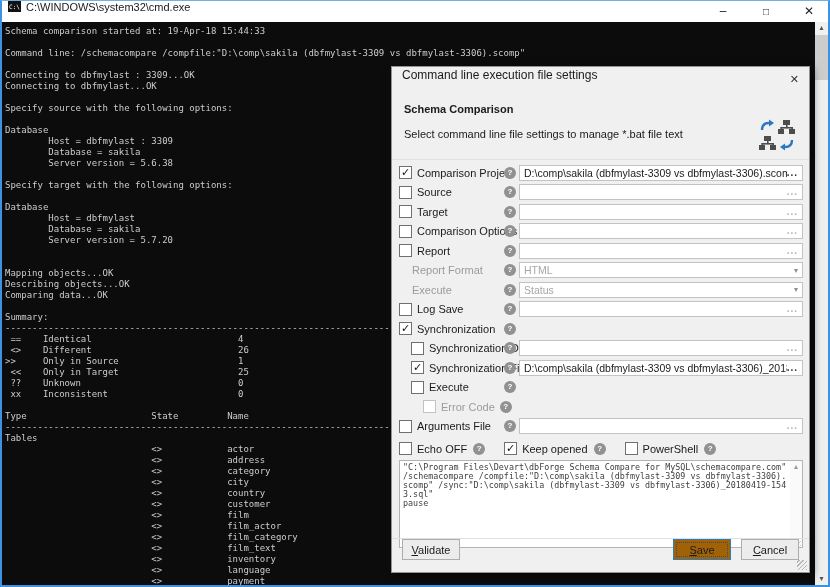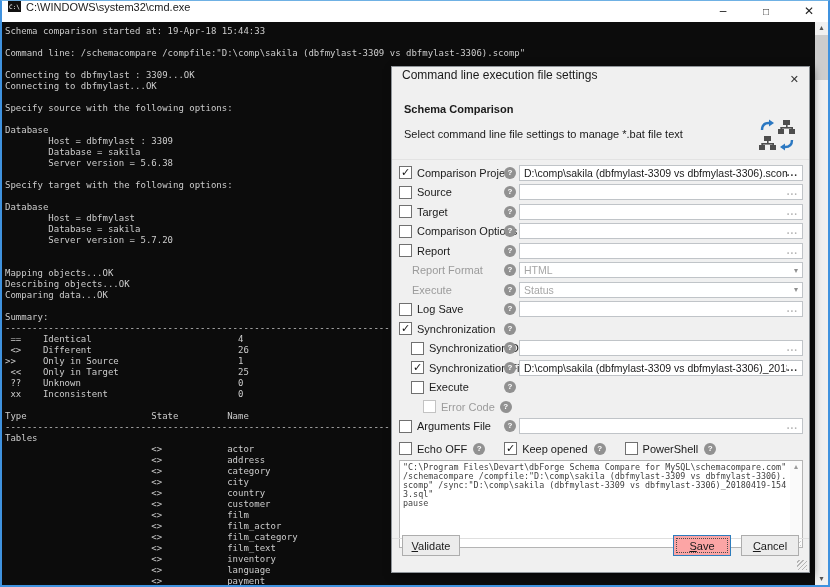--- a/index.html
+++ b/index.html
@@ -97,31 +97,31 @@
     color:#3f3f3f; white-space:pre-wrap; word-break:break-all; padding:2px 14px 2px 3px;
   }
   .pv-scroll { position:absolute; right:0; top:0; bottom:0; width:12px; background:#fafafa; }
   .pv-scroll .sb-arrow { color:#9a9a9a; }
   .pv-grip { position:absolute; right:1px; bottom:1px; width:8px; height:8px;
     background:repeating-linear-gradient(315deg,#c9c9c9 0 1px,transparent 1px 3px); }
 
   
   .btnbar {
     position:absolute; left:0; right:0; bottom:0; height:34px;
-    border-top:1px solid #dfdfdf; display:flex; align-items:flex-end; padding:16px 10px;
+    border-top:1px solid #dfdfdf; display:flex; align-items:flex-start; padding:0 10px;
   }
   .btn {
     height:21px; width:58px; background:#ececec; border:1px solid #adadad;
     font-size:11px; color:#1a1a1a; display:flex; align-items:center; justify-content:center;
     cursor:default;
   }
   .btn span { display:block; }
   .btn span::first-letter { text-decoration:underline; }
   .btn.save {
-    margin-left:auto; background:#fca5a5; border-color:#2d7dbd;
+    margin-left:auto; background:#a16207; border-color:#2d7dbd;
     outline:1px dotted #4b4b4b; outline-offset:-4px; width:58px;
   }
   .btn.cancel { margin-left:10px; width:58px; }
   .dlg-grip { position:absolute; right:2px; bottom:2px; width:10px; height:10px;
     background:repeating-linear-gradient(315deg,#b5b5b5 0 1px,transparent 1px 3px); }
 </style>
 </head>
 <body>
 
 <div class="window">

